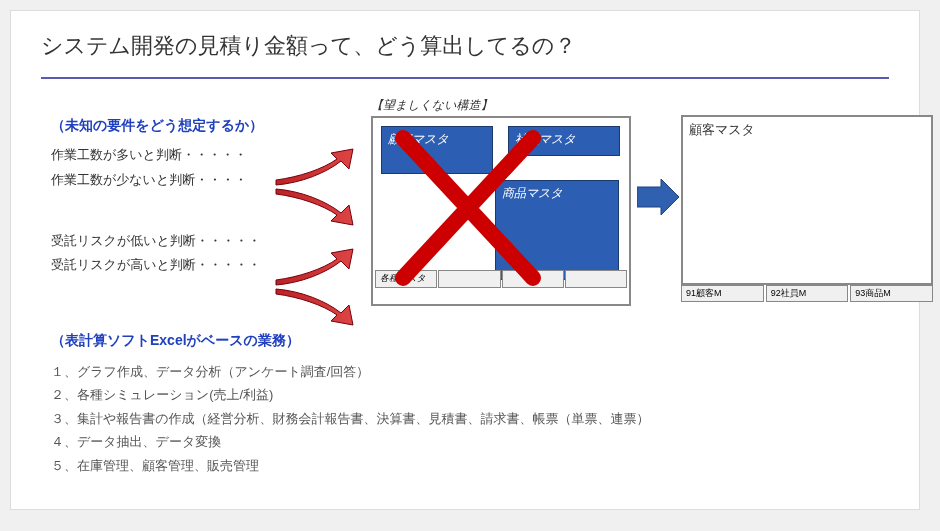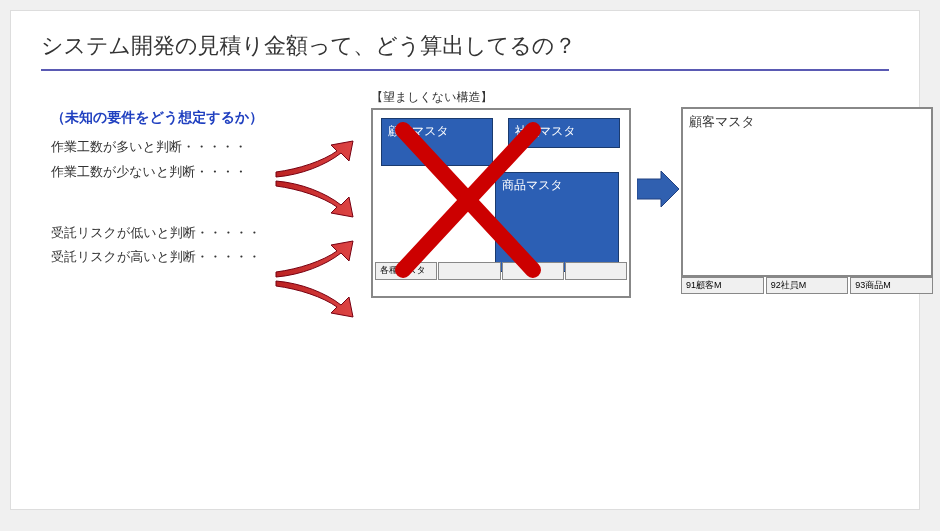--- a/index.html
+++ b/index.html
@@ -16,21 +16,21 @@
     height: 500px;
     margin: 10px;
     border: 1px solid #ddd;
     position: relative;
     box-sizing: border-box;
     padding: 20px 30px;
   }
   .title {
     font-size: 22px;
     color: #333;
-    margin-bottom: 8px;
+    margin-bottom: 16px;
     font-weight: normal;
   }
   .title-rule {
     border: none;
     border-top: 2px solid #5a5ab3;
     margin: 0 0 18px 0;
   }
   .content {
     position: relative;
     width: 100%;
@@ -75,20 +75,21 @@
   
   .diagram-label {
     font-size: 12px;
     color: #333;
   }
   .diagram1 {
     position: absolute;
     left: 330px;
     top: 0px;
     width: 260px;
+    font-style: italic;
   }
   .diagram1-box {
     border: 2px solid #888;
     width: 256px;
     height: 186px;
     position: relative;
     background: #fff;
     margin-top: 2px;
   }
   .block {
@@ -249,15 +250,25 @@
       <div class="diagram2-box">
         <span>顧客マスタ</span>
       </div>
     </div>
     <div class="tabs-row2">
       <div class="tab2">91顧客M</div>
       <div class="tab2">92社員M</div>
       <div class="tab2">93商品M</div>
     </div>
 
+    <div class="excel-section">
+      <div class="sub-heading">（表計算ソフトExcelがベースの業務）</div>
+      <div class="excel-list">
+        <div class="excel-item">１、グラフ作成、データ分析（アンケート調査/回答）</div>
+        <div class="excel-item">２、各種シミュレーション(売上/利益)</div>
+        <div class="excel-item">３、集計や報告書の作成（経営分析、財務会計報告書、決算書、見積書、請求書、帳票（単票、連票）</div>
+        <div class="excel-item">４、データ抽出、データ変換</div>
+        <div class="excel-item">５、在庫管理、顧客管理、販売管理</div>
+      </div>
+    </div>
 
   </div>
 </div>
 
 </body></html>

